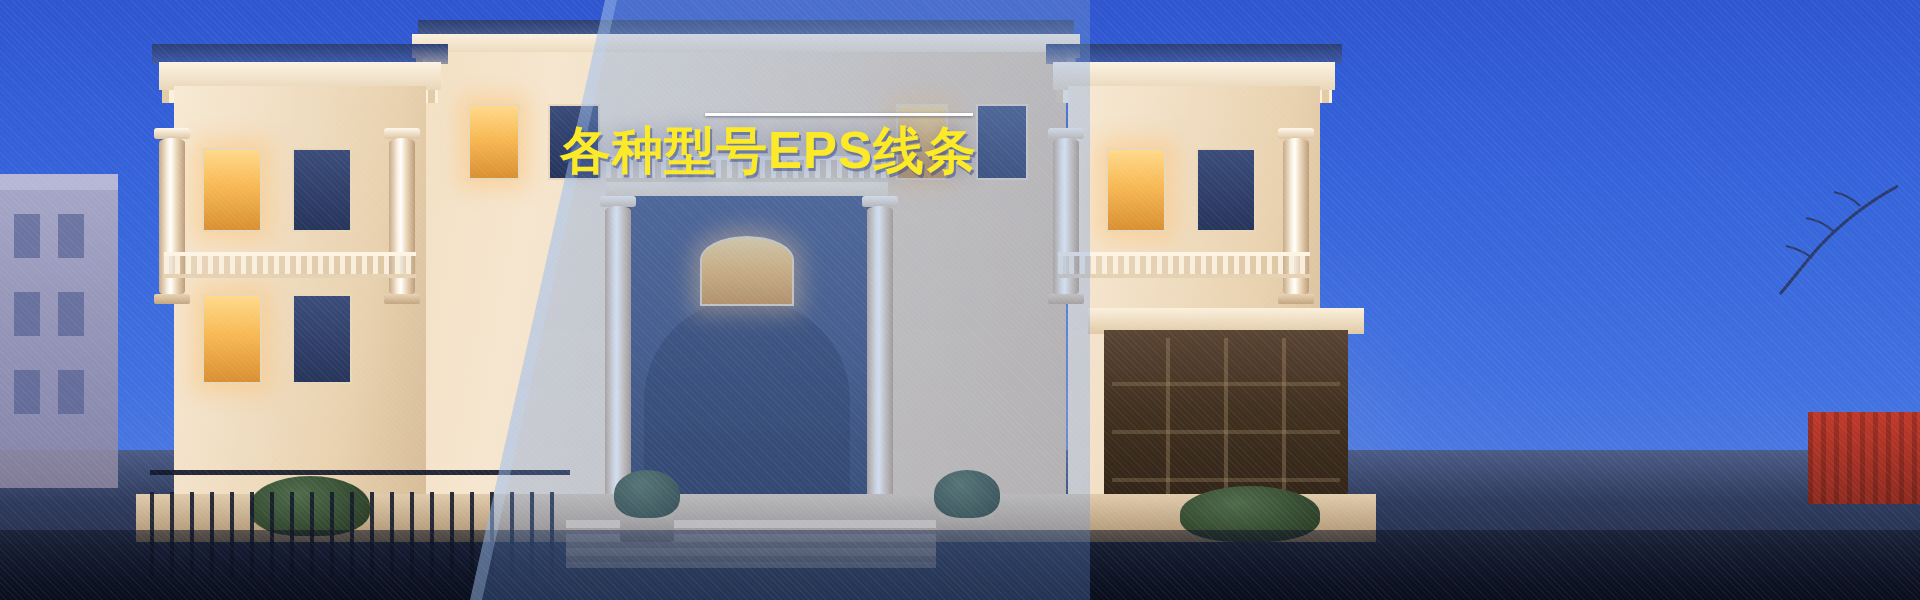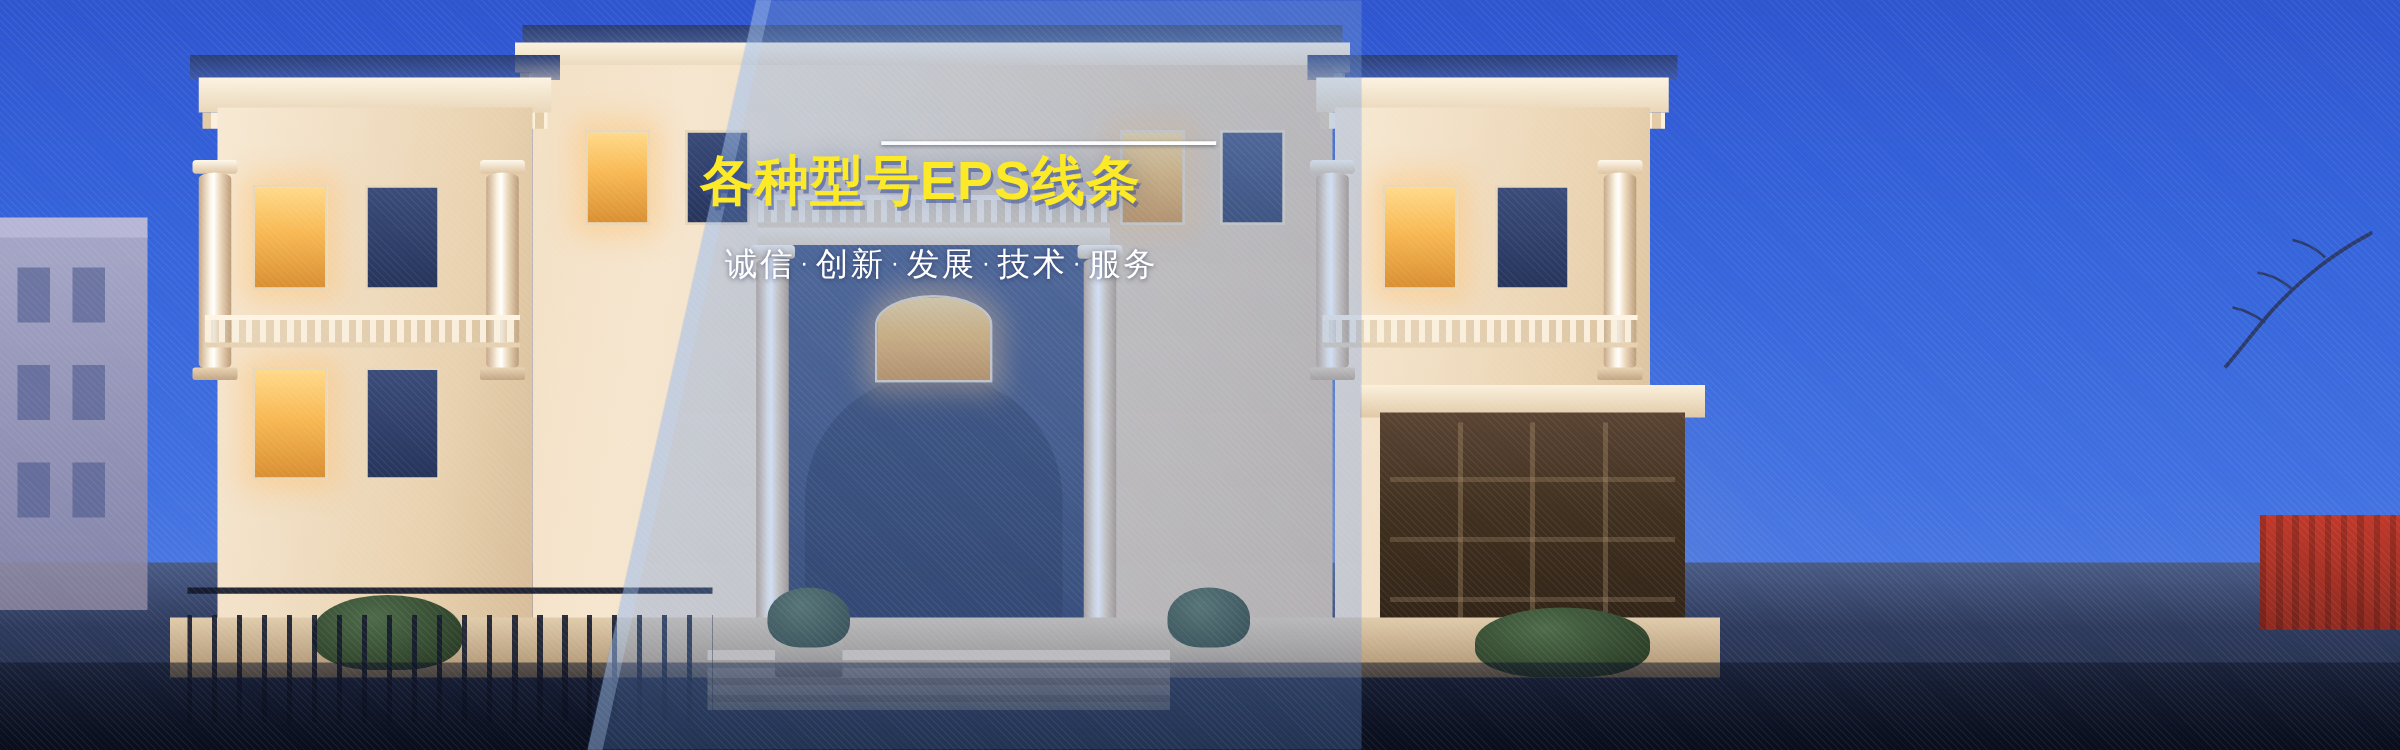--- a/index.html
+++ b/index.html
@@ -139,21 +139,21 @@
   .hatch{position:absolute;inset:0;pointer-events:none;
     background:repeating-linear-gradient(45deg,
       rgba(255,255,255,.055) 0 1px,rgba(0,0,0,0) 1px 4px);}
 
   
   .copy{position:absolute;left:560px;top:96px;width:470px;}
   .brand{color:#ffffff;font-size:29px;letter-spacing:3px;font-weight:400;
     text-shadow:0 1px 4px rgba(20,32,70,.6);padding-left:24px;}
   .rule{margin:17px 0 4px 145px;width:268px;height:3px;background:#ffffff;
     box-shadow:0 1px 3px rgba(20,32,70,.45);}
-  .headline{color:#fcea28;font-size:43px;font-weight:bold;letter-spacing:1px;
+  .headline{color:#fcea28;font-size:51px;font-weight:bold;letter-spacing:1px;
     line-height:1.20;white-space:nowrap;
     text-shadow:2px 3px 0 rgba(58,78,150,.55),0 0 18px rgba(40,60,130,.35);}
   .headline.l1{padding-left:0px;}
   .headline.l2{padding-left:0px;}
   .tagline{color:#ffffff;font-size:26px;letter-spacing:2px;margin-top:22px;
     padding-left:20px;white-space:nowrap;
     text-shadow:0 1px 4px rgba(20,32,70,.6);}
   .tagline .dot{padding:0 4px;font-size:20px;position:relative;top:-3px;}
 </style>
 </head>
@@ -271,16 +271,15 @@
   <div class="ground-dark"></div>
 
   <div class="wedge"></div>
   <div class="wedge-edge"></div>
 
   <div class="hatch"></div>
 
   <div class="copy">
     <div class="rule"></div>
     <div class="headline l1">各种型号EPS线条</div>
-    <div class="tagline"><span>诚信</span><span class="dot">·</span><span>创新</span><span class="dot">·</span><span>发展</span><span class="dot">·</span><span>技术</span><span class="dot">·</span><span>服务</span></div>
   </div>
 
 </div>
 
 </body></html>

